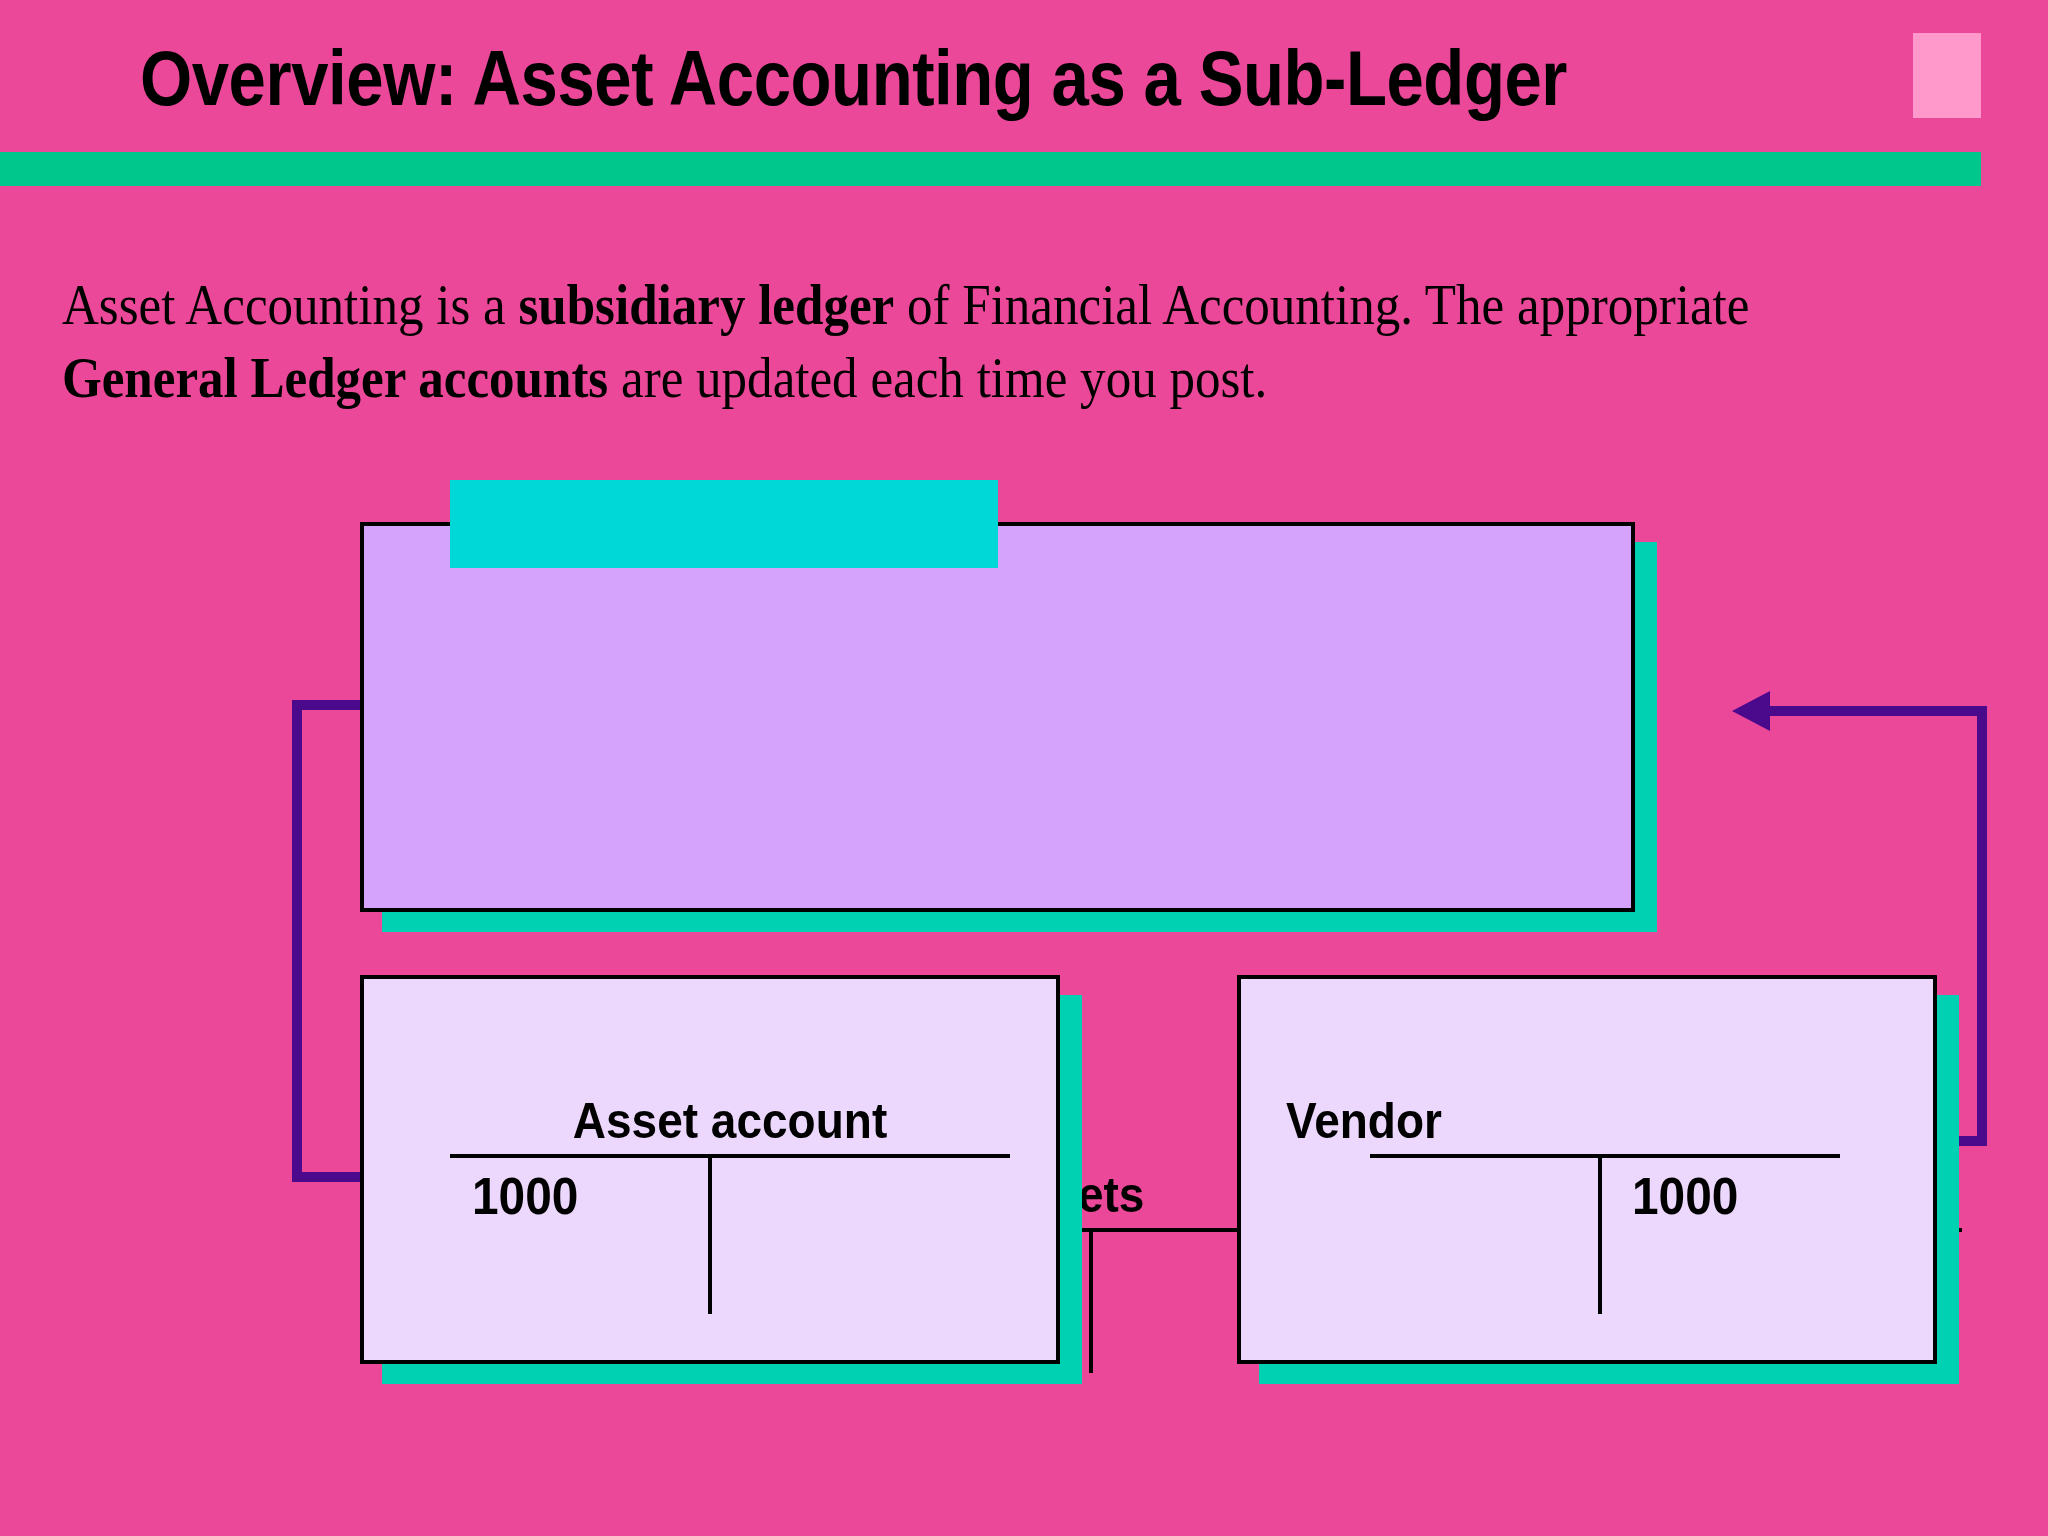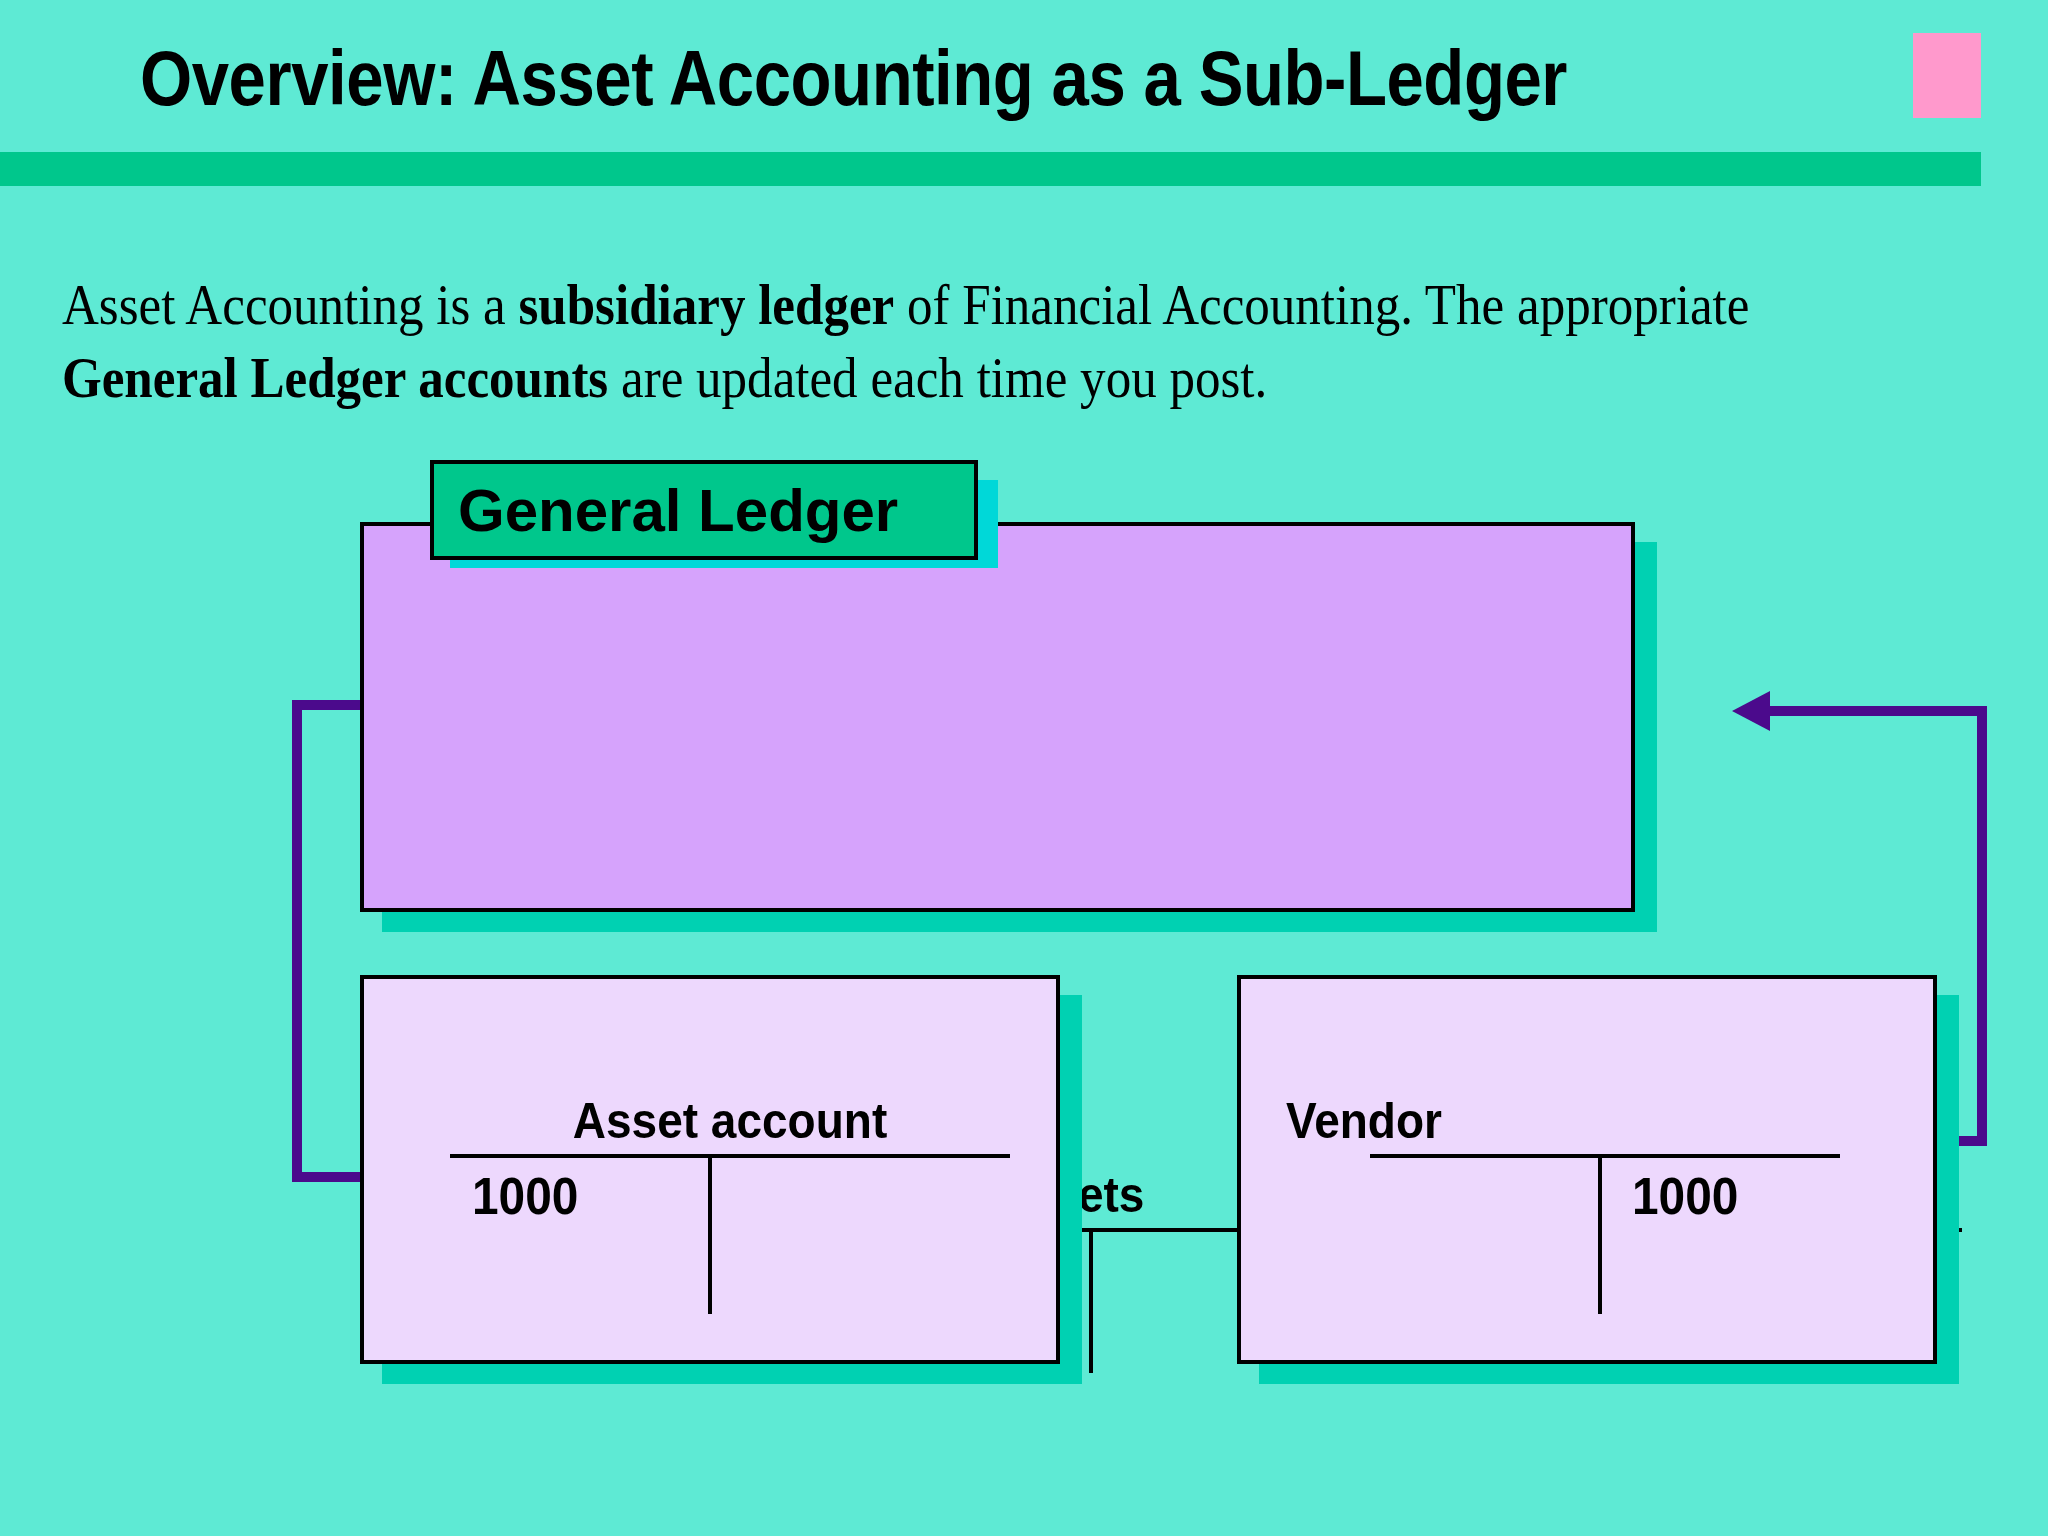--- a/index.html
+++ b/index.html
@@ -4,21 +4,21 @@
 <style>
   html, body {
     margin: 0;
     padding: 0;
     background: #ffffff;
   }
   #slide {
     position: relative;
     width: 2048px;
     height: 1536px;
-    background: #5eead4;
+    background: #ec4899;
     overflow: hidden;
     font-family: "Liberation Sans", sans-serif;
   }
 
   
   #slide-title {
     position: absolute;
     left: 140px;
     top: 30px;
     width: 1760px;
@@ -218,23 +218,20 @@
 
     <div class="t-account" id="t-liab">
       <div class="t-title center">Liabilities</div>
       <div class="t-hrule"></div>
       <div class="t-vrule"></div>
       <div class="t-amount">1000</div>
     </div>
   </div>
 
   <div class="shadow" id="gl-label-shadow"></div>
-  <div class="boxframe" id="gl-label">
-    <div id="gl-label-text">General Ledger</div>
-  </div>
 
   <div class="shadow" id="asset-box-shadow"></div>
   <div class="boxframe" id="asset-box"></div>
   <div class="t-account" id="t-asset-acct">
     <div class="t-title center">Asset account</div>
     <div class="t-hrule"></div>
     <div class="t-vrule"></div>
     <div class="t-amount">1000</div>
   </div>
 

